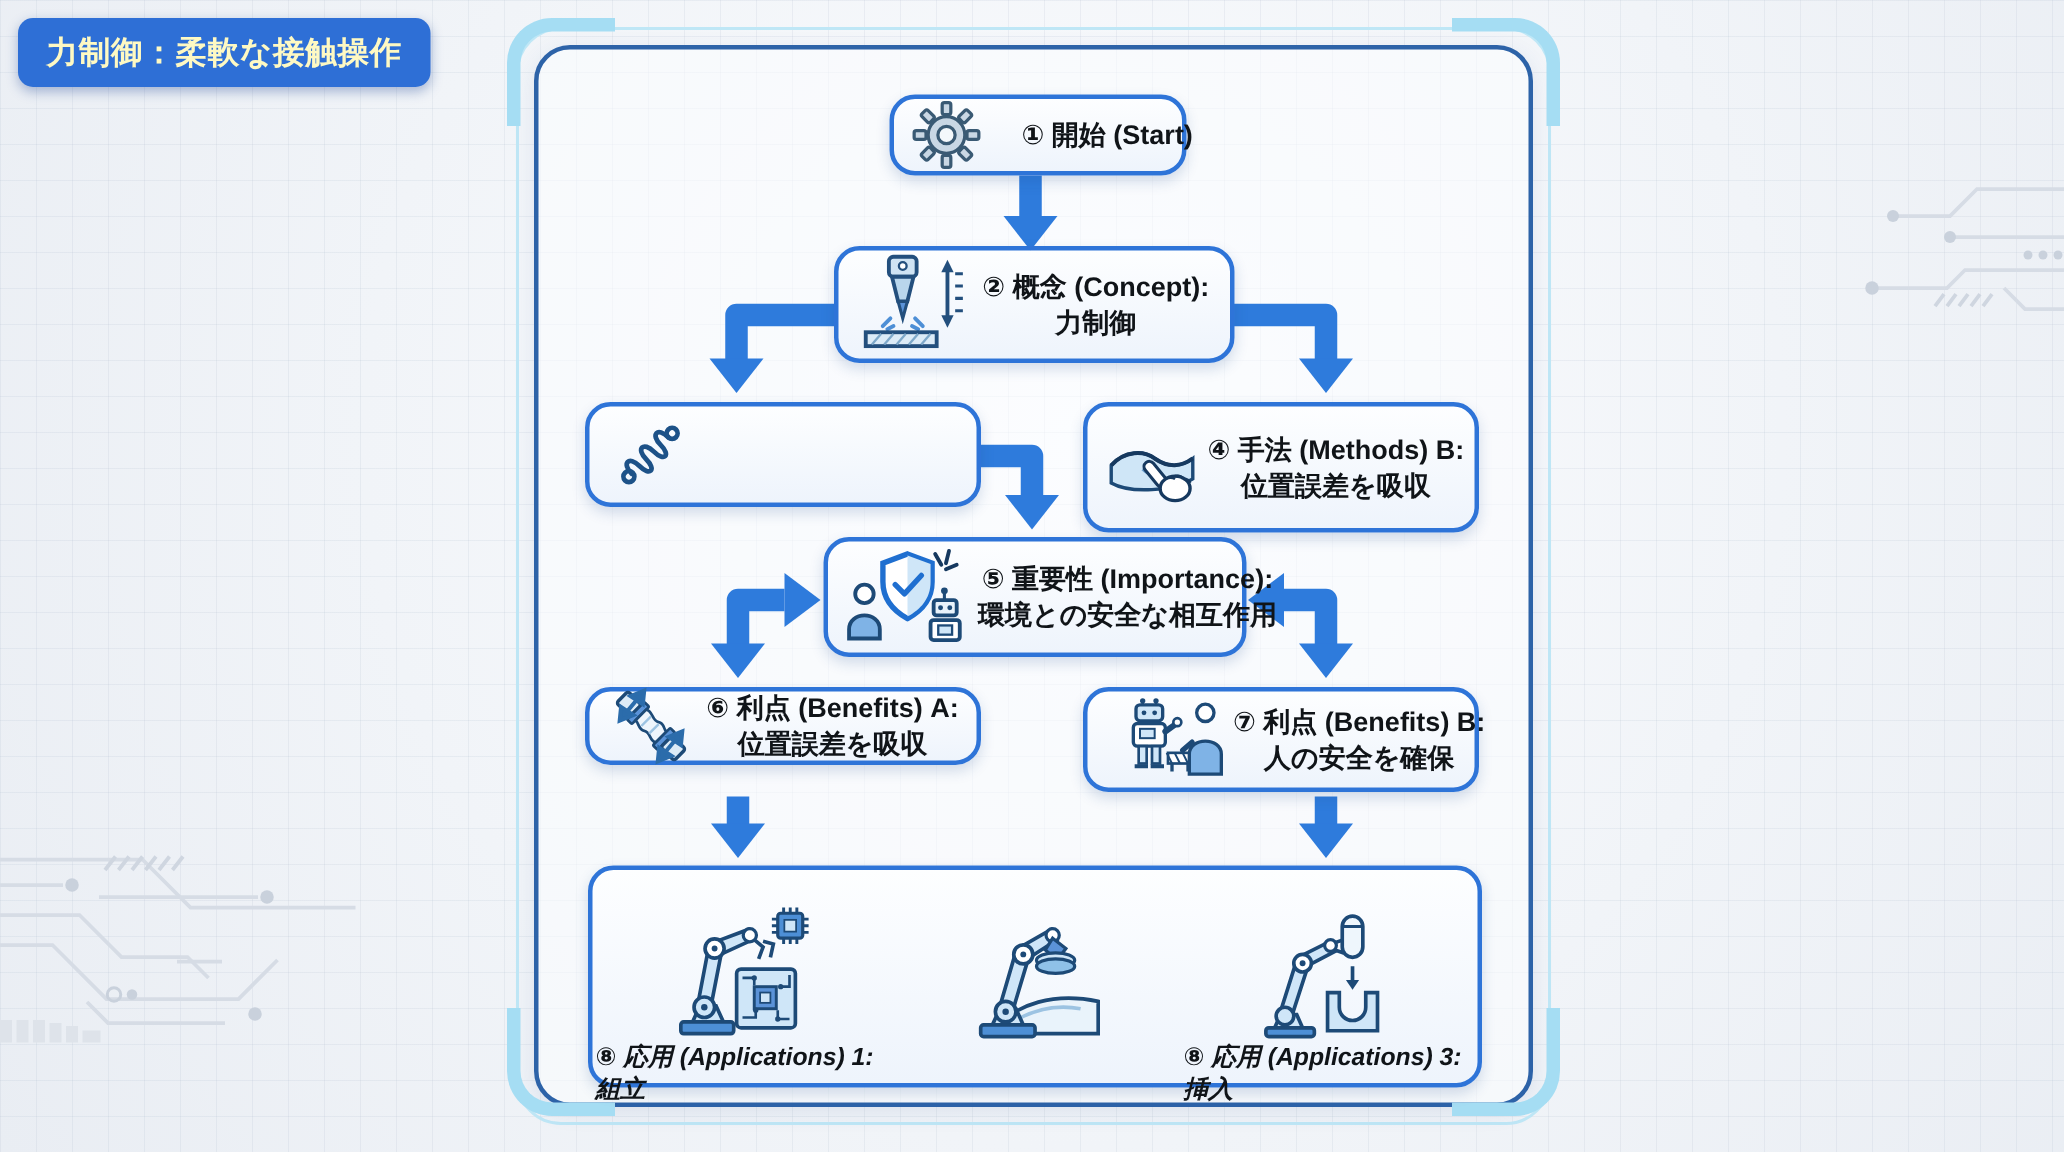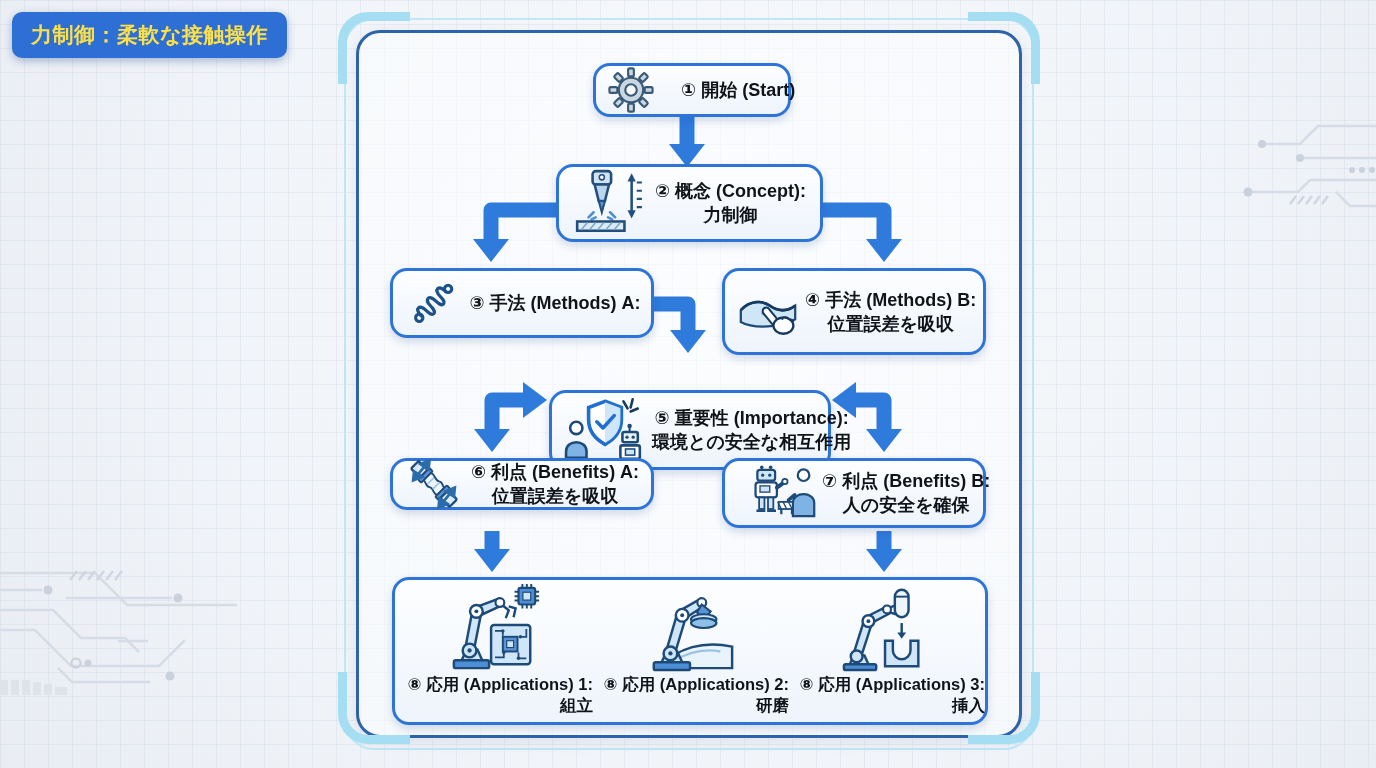--- a/index.html
+++ b/index.html
@@ -14,21 +14,21 @@
     background-image:
       linear-gradient(to right, rgba(168,182,201,.16) 1px, transparent 1px),
       linear-gradient(to bottom, rgba(168,182,201,.16) 1px, transparent 1px);
     background-size:24px 24px;
   }
   .circuit{ position:absolute; z-index:1; pointer-events:none; }
 
   
   .badge{
     position:absolute; left:12px; top:12px; z-index:10;
-    background:#2e6fd6; color:#fde047; font-weight:bold; font-size:21px;
+    background:#2e6fd6; color:#fef9c3; font-weight:bold; font-size:21px;
     padding:9px 19px; border-radius:10px; letter-spacing:.5px;
     box-shadow:0 3px 8px rgba(30,70,150,.35);
   }
 
   
   .frame-cyan{
     position:absolute; left:344px; top:18px; width:690px; height:732px;
     border:2px solid #bfe7f6; border-radius:30px; z-index:2;
   }
   .corner{ position:absolute; width:72px; height:72px; border:0 solid #a5ddf3; z-index:3; }
@@ -56,34 +56,34 @@
     display:flex; align-items:center; justify-content:flex-start;
     padding:4px 10px 4px 12px;
   }
   .node .txt{ flex:1; text-align:center; font-weight:bold; white-space:nowrap; }
   .node .l1,.node .l2{ line-height:24px; }
   .n-start{ left:593px; top:63px; width:198px; height:54px; font-size:20px;gap:21px; }
   .n-start .txt{ font-size:20px; }
   .n-concept{ left:556px; top:164px; width:267px; height:78px; }
   .n-methods-a{ left:390px; top:268px; width:264px; height:70px; }
   .n-methods-b{ left:722px; top:268px; width:264px; height:87px; }
-  .n-importance{ left:549px; top:358px; width:282px; height:80px;margin-top:32px; }
+  .n-importance{ left:549px; top:358px; width:282px; height:80px; }
   .n-benefits-a{ left:390px; top:458px; width:264px; height:52px; }
   .n-benefits-b{ left:722px; top:458px; width:264px; height:70px;padding-left:27px; }
   .node .txt{ font-size:18px; }
   .icn{ flex:0 0 auto; display:block; margin-right:6px; }
 
   
   .apps{
     position:absolute; left:392px; top:577px; width:596px; height:148px; z-index:5;
     background:linear-gradient(180deg,#fdfeff 0%,#eef4fc 100%);
     border:3px solid #2e74d8; border-radius:17px;
     box-shadow:0 4px 9px rgba(30,70,140,.18);
   }
-  .app{ position:absolute; top:0; width:196px; height:136px; text-align:right; }
+  .app{ position:absolute; top:21px; width:196px; height:136px; text-align:left;font-style:italic; }
   .app.a1{ left:2px; } .app.a2{ left:198px; } .app.a3{ left:394px; }
   .app .icn{ margin:0 auto; }
   .app .cap{ font-weight:bold; font-size:16.5px; line-height:21px; white-space:nowrap; }
 </style>
 </head>
 <body>
 
 <div class="grid"></div>
 
 <svg class="circuit" style="left:0;top:558px" width="350" height="200" viewBox="0 0 350 200">
@@ -243,21 +243,20 @@
 
 <div class="node n-methods-a">
   <svg class="icn" width="58" height="58" viewBox="0 0 64 64">
     <g transform="rotate(-45 32 32)" stroke="#1d5288" stroke-width="3.5" fill="none" stroke-linecap="round">
       <path d="M12,32 C12,21 20,21 20,32 C20,43 27,43 27,32 C27,21 35,21 35,32 C35,43 42,43 42,32 C42,21 50,21 50,32"></path>
       <circle cx="9" cy="32" r="4"></circle>
       <circle cx="54" cy="32" r="4"></circle>
     </g>
   </svg>
   <div class="txt">
-    <div class="l1">③ 手法 (Methods) A:</div>
   </div>
 </div>
 
 <div class="node n-methods-b">
   <svg class="icn" width="62" height="58" viewBox="0 0 64 64">
     <path d="M2,30 C12,19 26,19 34,25 C44,32 54,31 62,25 L62,40 C48,49 16,51 2,43 Z" fill="#cfe6f7" stroke="#1d4a77" stroke-width="2.5"></path>
     <path d="M2,30 C12,19 26,19 34,25 C44,32 54,31 62,25" fill="none" stroke="#16395f" stroke-width="3"></path>
     <path d="M25,33 q6,6 13,2" fill="none" stroke="#6b9fce" stroke-width="2"></path>
     <path d="M30,31 l9,11" stroke="#16395f" stroke-width="10" stroke-linecap="round"></path>
     <path d="M30,31 l9,11" stroke="#ffffff" stroke-width="5.5" stroke-linecap="round"></path>
@@ -403,24 +402,20 @@
       <path d="M37,31 L58,19 L62,26 L42,39 Z" fill="#cfe6f8" stroke="#1d4a77" stroke-width="2.5"></path>
       <circle cx="39" cy="36" r="6.5" fill="#fff" stroke="#1d4a77" stroke-width="2.5"></circle>
       <circle cx="39" cy="36" r="2" fill="#1d4a77"></circle>
       <circle cx="27" cy="75" r="7" fill="#cfe6f8" stroke="#1d4a77" stroke-width="2.5"></circle>
       <circle cx="27" cy="75" r="2.2" fill="#1d4a77"></circle>
       <circle cx="59" cy="23" r="4.5" fill="#fff" stroke="#1d4a77" stroke-width="2.2"></circle>
       <path d="M59,25 L68,32 L62,40 L54,33 Z" fill="#5b93d8" stroke="#1d4a77" stroke-width="2.2"></path>
       <ellipse cx="61" cy="40" rx="13" ry="5" fill="#cfe6f8" stroke="#1d4a77" stroke-width="2.2"></ellipse>
       <ellipse cx="61" cy="44" rx="13" ry="5" fill="#8fc1e8" stroke="#1d4a77" stroke-width="2.2"></ellipse>
     </svg>
-    <div class="cap">
-      <div>⑧ 応用 (Applications) 2:</div>
-      <div>研磨</div>
-    </div>
   </div>
 
   <div class="app a3">
     <svg class="icn" width="96" height="94" viewBox="0 0 96 96">
       <path d="M10,86 l4,-9 h11 l4,9 Z" fill="#cfe6f8" stroke="#1d4a77" stroke-width="2.5"></path>
       <rect x="4" y="86" width="33" height="6" rx="2" fill="#4d8fd6" stroke="#1d4a77" stroke-width="2.5"></rect>
       <path d="M13,78 L25,40 L33,43 L21,80 Z" fill="#cfe6f8" stroke="#1d4a77" stroke-width="2.5"></path>
       <path d="M28,37 L48,27 L51,34 L32,44 Z" fill="#cfe6f8" stroke="#1d4a77" stroke-width="2.5"></path>
       <circle cx="29" cy="42" r="6" fill="#fff" stroke="#1d4a77" stroke-width="2.5"></circle>
       <circle cx="29" cy="42" r="2" fill="#1d4a77"></circle>

